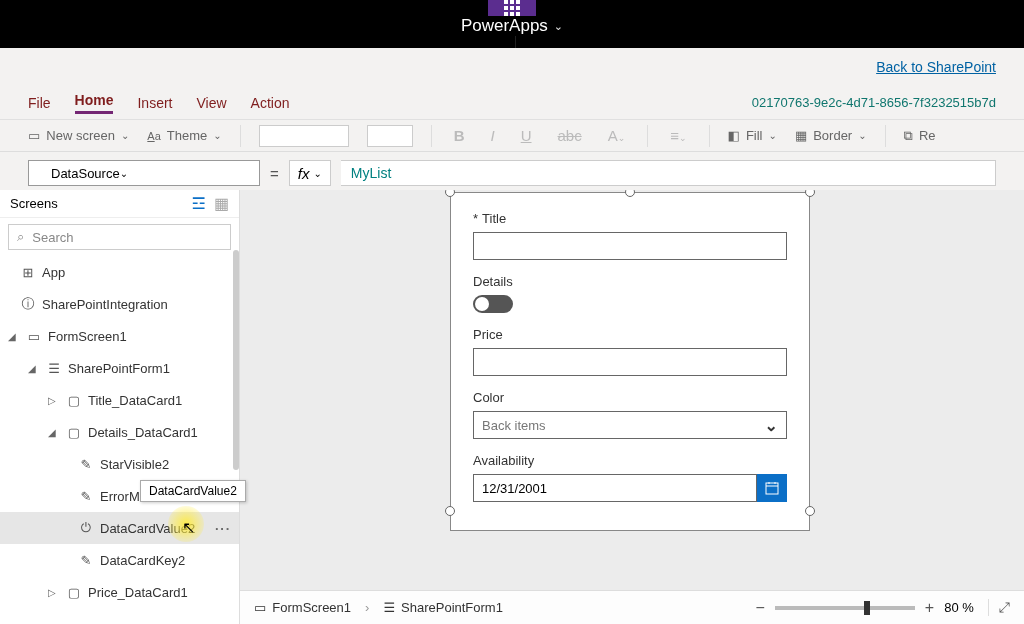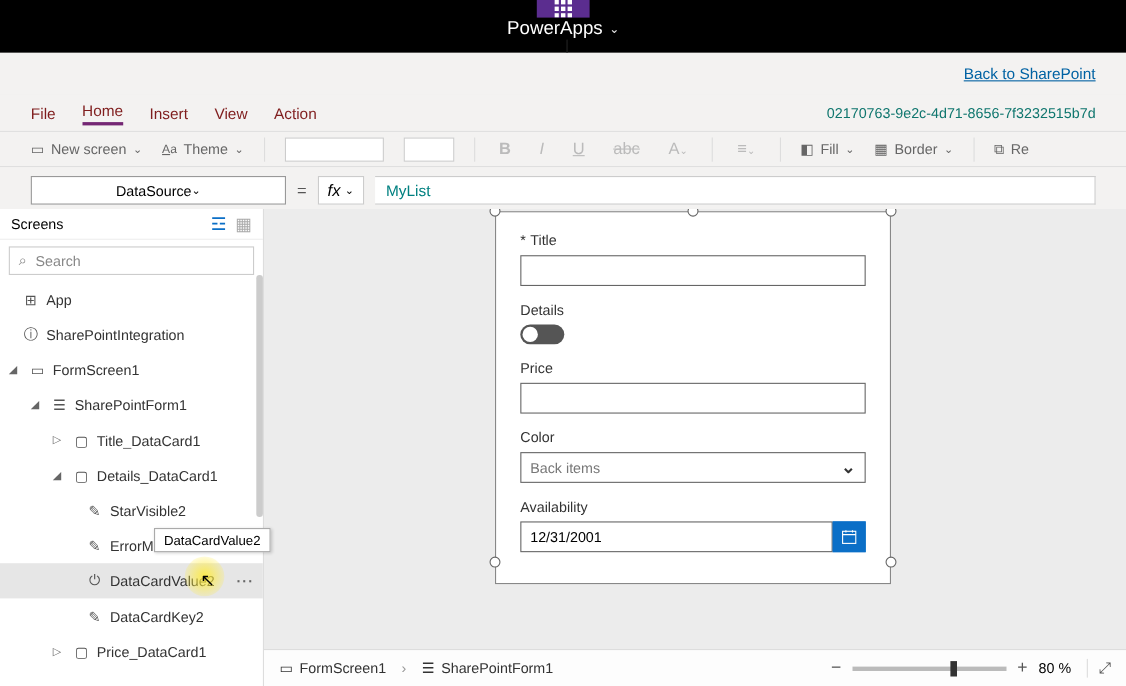--- a/index.html
+++ b/index.html
@@ -13,38 +13,38 @@
 .app-name .chev { font-size: 11px; opacity: .9; }
 .title-sep { width: 1px; height: 48px; background: #222; margin-left: 6px; }
 
 
 .backrow { height: 38px; background: #f3f2f1; display: flex; align-items: center; padding: 0 28px; justify-content: flex-end; }
 .backrow a { color: #0062a3; text-decoration: underline; font-size: 14px; }
 
 
 .menurow { height: 34px; background: #f3f2f1; display: flex; align-items: center; padding: 0 28px; border-bottom: 1px solid #e0e0e0; }
 .menurow .tab { margin-right: 24px; font-size: 14px; color: #7f1d1d; cursor: pointer; }
-.menurow .tab.active { font-weight: 400; border-bottom: 3px solid #742774; padding-bottom: 3px; }
+.menurow .tab.active { font-weight: 700; border-bottom: 3px solid #742774; padding-bottom: 3px; }
 .menurow .spacer { flex: 1; }
 .menurow .docid { font-size: 13px; color: #0f766e; }
 
 
 .ribbon { height: 32px; background: #f3f2f1; display: flex; align-items: center; padding: 0 28px; gap: 18px; border-bottom: 1px solid #ddd; }
 .ribbon .ctrl { display: flex; align-items: center; gap: 6px; font-size: 13px; color: #666; cursor: pointer; }
 .ribbon .sep { width: 1px; height: 22px; background: #ddd; }
 .ribbon .drop { width: 90px; height: 22px; border: 1px solid #ccc; background: #fff; }
 .ribbon .drop.sm { width: 46px; }
 .ribbon .fmt { color: #bbb; font-size: 15px; padding: 0 4px; }
 .ribbon .fmt.b { font-weight: bold; }
 .ribbon .fmt.i { font-style: italic; }
 .ribbon .fmt.u { text-decoration: underline; }
 
 
 .formulabar { height: 38px; background: #f3f2f1; display: flex; align-items: center; padding: 10px 28px 6px; gap: 10px; }
-.formulabar .propsel { width: 232px; height: 26px; border: 1px solid #999; background: #fff; display: flex; align-items: center; padding: 0 22px; font-size: 13px; justify-content: center; }
+.formulabar .propsel { width: 232px; height: 26px; border: 1px solid #999; background: #fff; display: flex; align-items: center; padding: 0 22px; font-size: 13px; justify-content: flex-start; }
 .formulabar .eq { font-size: 15px; color: #555; }
 .formulabar .fx { display: flex; align-items: center; gap: 4px; font-style: italic; font-family: serif; font-size: 15px; }
 .formulabar .fx .chev { font-size: 10px; font-family: sans-serif; font-style: normal; }
 .formulabar .formula { flex: 1; height: 26px; border: 1px solid #ccc; background: #fff; padding: 0 10px; font-family: Consolas, monospace; font-size: 14px; color: #008080; display: flex; align-items: center; border-left: none; }
 .formulabar .fxbox { height: 26px; border: 1px solid #ccc; background: #fff; padding: 0 8px; display: flex; align-items: center; }
 
 
 .main { display: flex; height: 434px; }
 
 

